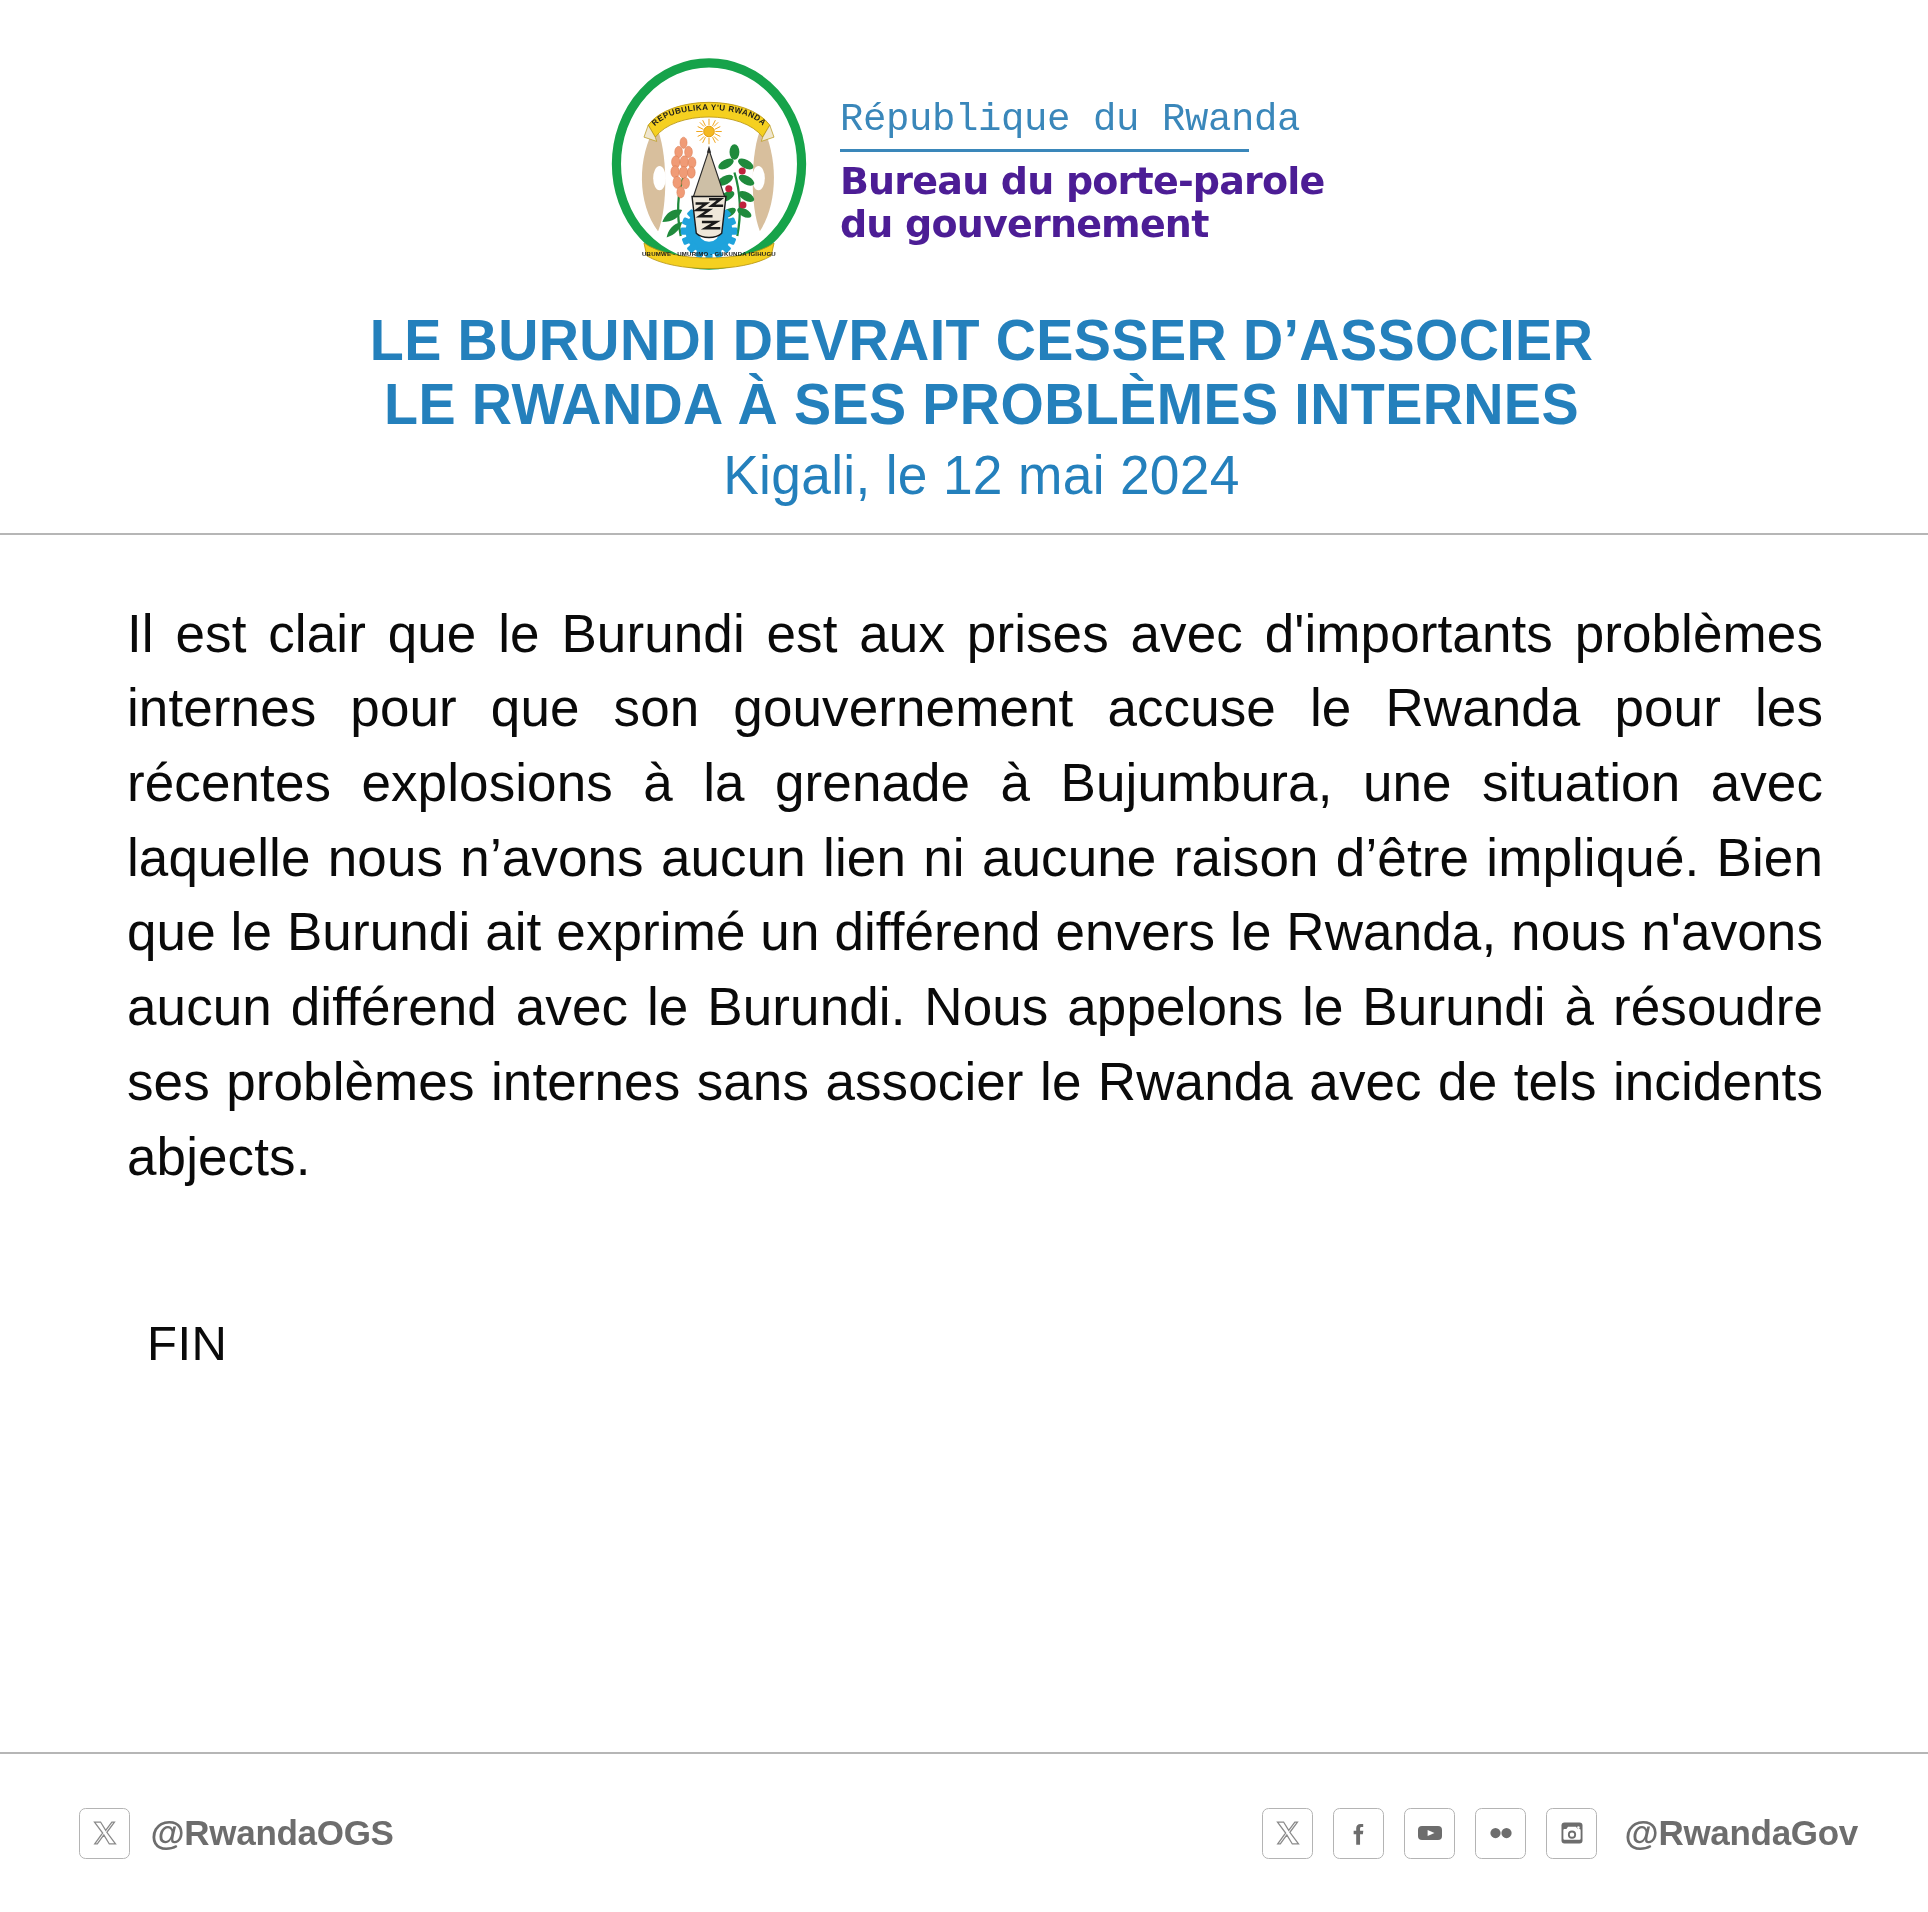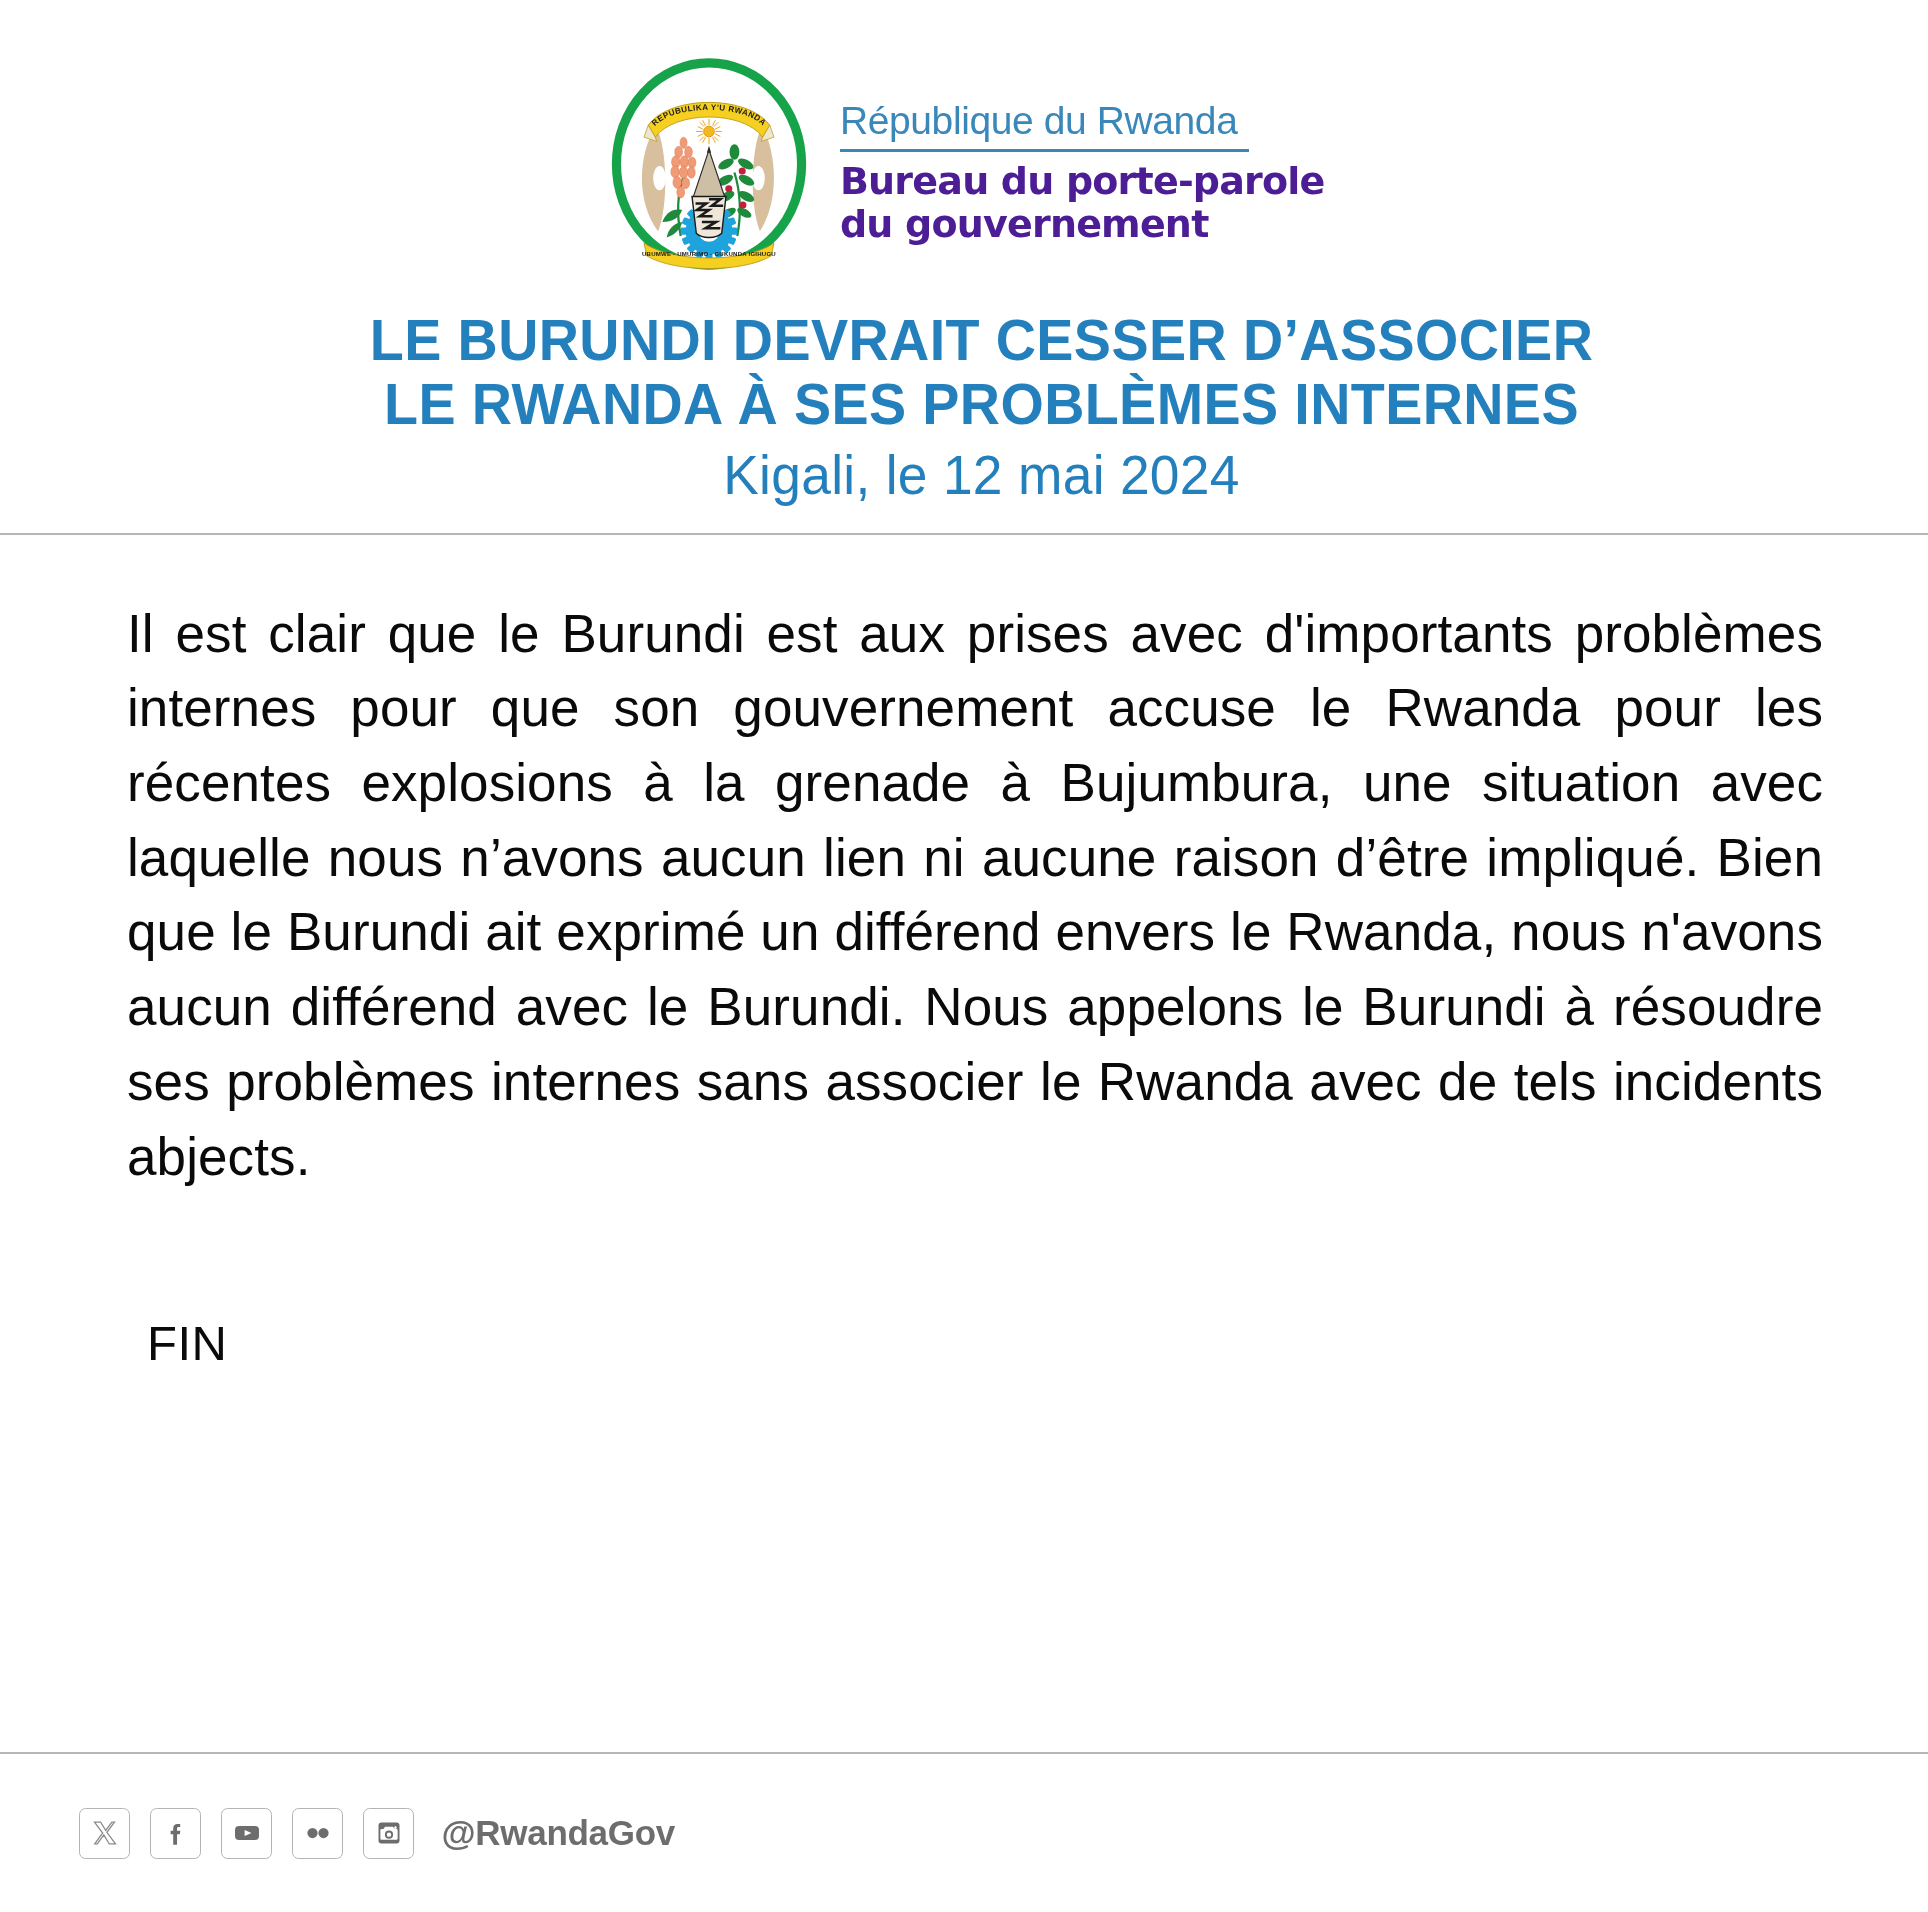--- a/index.html
+++ b/index.html
@@ -40,21 +40,21 @@
     flex: 0 0 auto;
     display: block;
   }
   .org-block {
     display: flex;
     flex-direction: column;
     justify-content: center;
     padding-top: 17px;
   }
   .org-line1 {
-    font-family: Liberation Sans, sans-serif;
+    font-family: Liberation Mono, monospace;
     font-size: 39px;
     font-weight: 400;
     color: #3a87ba;
     letter-spacing: -0.4px;
     line-height: 1.06;
     white-space: nowrap;
   }
   .org-rule {
     height: 2.8px;
     background: #3a87ba;
@@ -310,20 +310,28 @@
 
   <div class="body-area">
     <p class="body-paragraph">Il est clair que le Burundi est aux prises avec d'importants problèmes internes pour que son gouvernement accuse le Rwanda pour les récentes explosions à la grenade à Bujumbura, une situation avec laquelle nous n’avons aucun lien ni aucune raison d’être impliqué. Bien que le Burundi ait exprimé un différend envers le Rwanda, nous n'avons aucun différend avec le Burundi. Nous appelons le Burundi à résoudre ses problèmes internes sans associer le Rwanda avec de tels incidents abjects.</p>
     <div class="fin">FIN</div>
   </div>
 
   <div class="divider"></div>
 
   <div class="footer">
 
+    <div class="footer-group footer-left">
+      <span class="icon-box">
+        <svg width="28" height="28" viewBox="0 0 24 24" aria-hidden="true">
+          <path d="M3 2.6 L10 12 L3.2 21.4 H5.4 L11 13.7 L15.7 21.4 H21 L13.6 11.4 L20.1 2.6 H17.9 L12.6 9.8 L8.2 2.6 Z" fill="none" stroke="#8a8a8a" stroke-width="1.1"></path>
+        </svg>
+      </span>
+      <span class="handle">@RwandaOGS</span>
+    </div>
 
     <div class="footer-group footer-right">
 
       <span class="icon-box">
         <svg width="28" height="28" viewBox="0 0 24 24" aria-hidden="true">
           <path d="M3 2.6 L10 12 L3.2 21.4 H5.4 L11 13.7 L15.7 21.4 H21 L13.6 11.4 L20.1 2.6 H17.9 L12.6 9.8 L8.2 2.6 Z" fill="none" stroke="#8a8a8a" stroke-width="1.1"></path>
         </svg>
       </span>
 
       <span class="icon-box">

